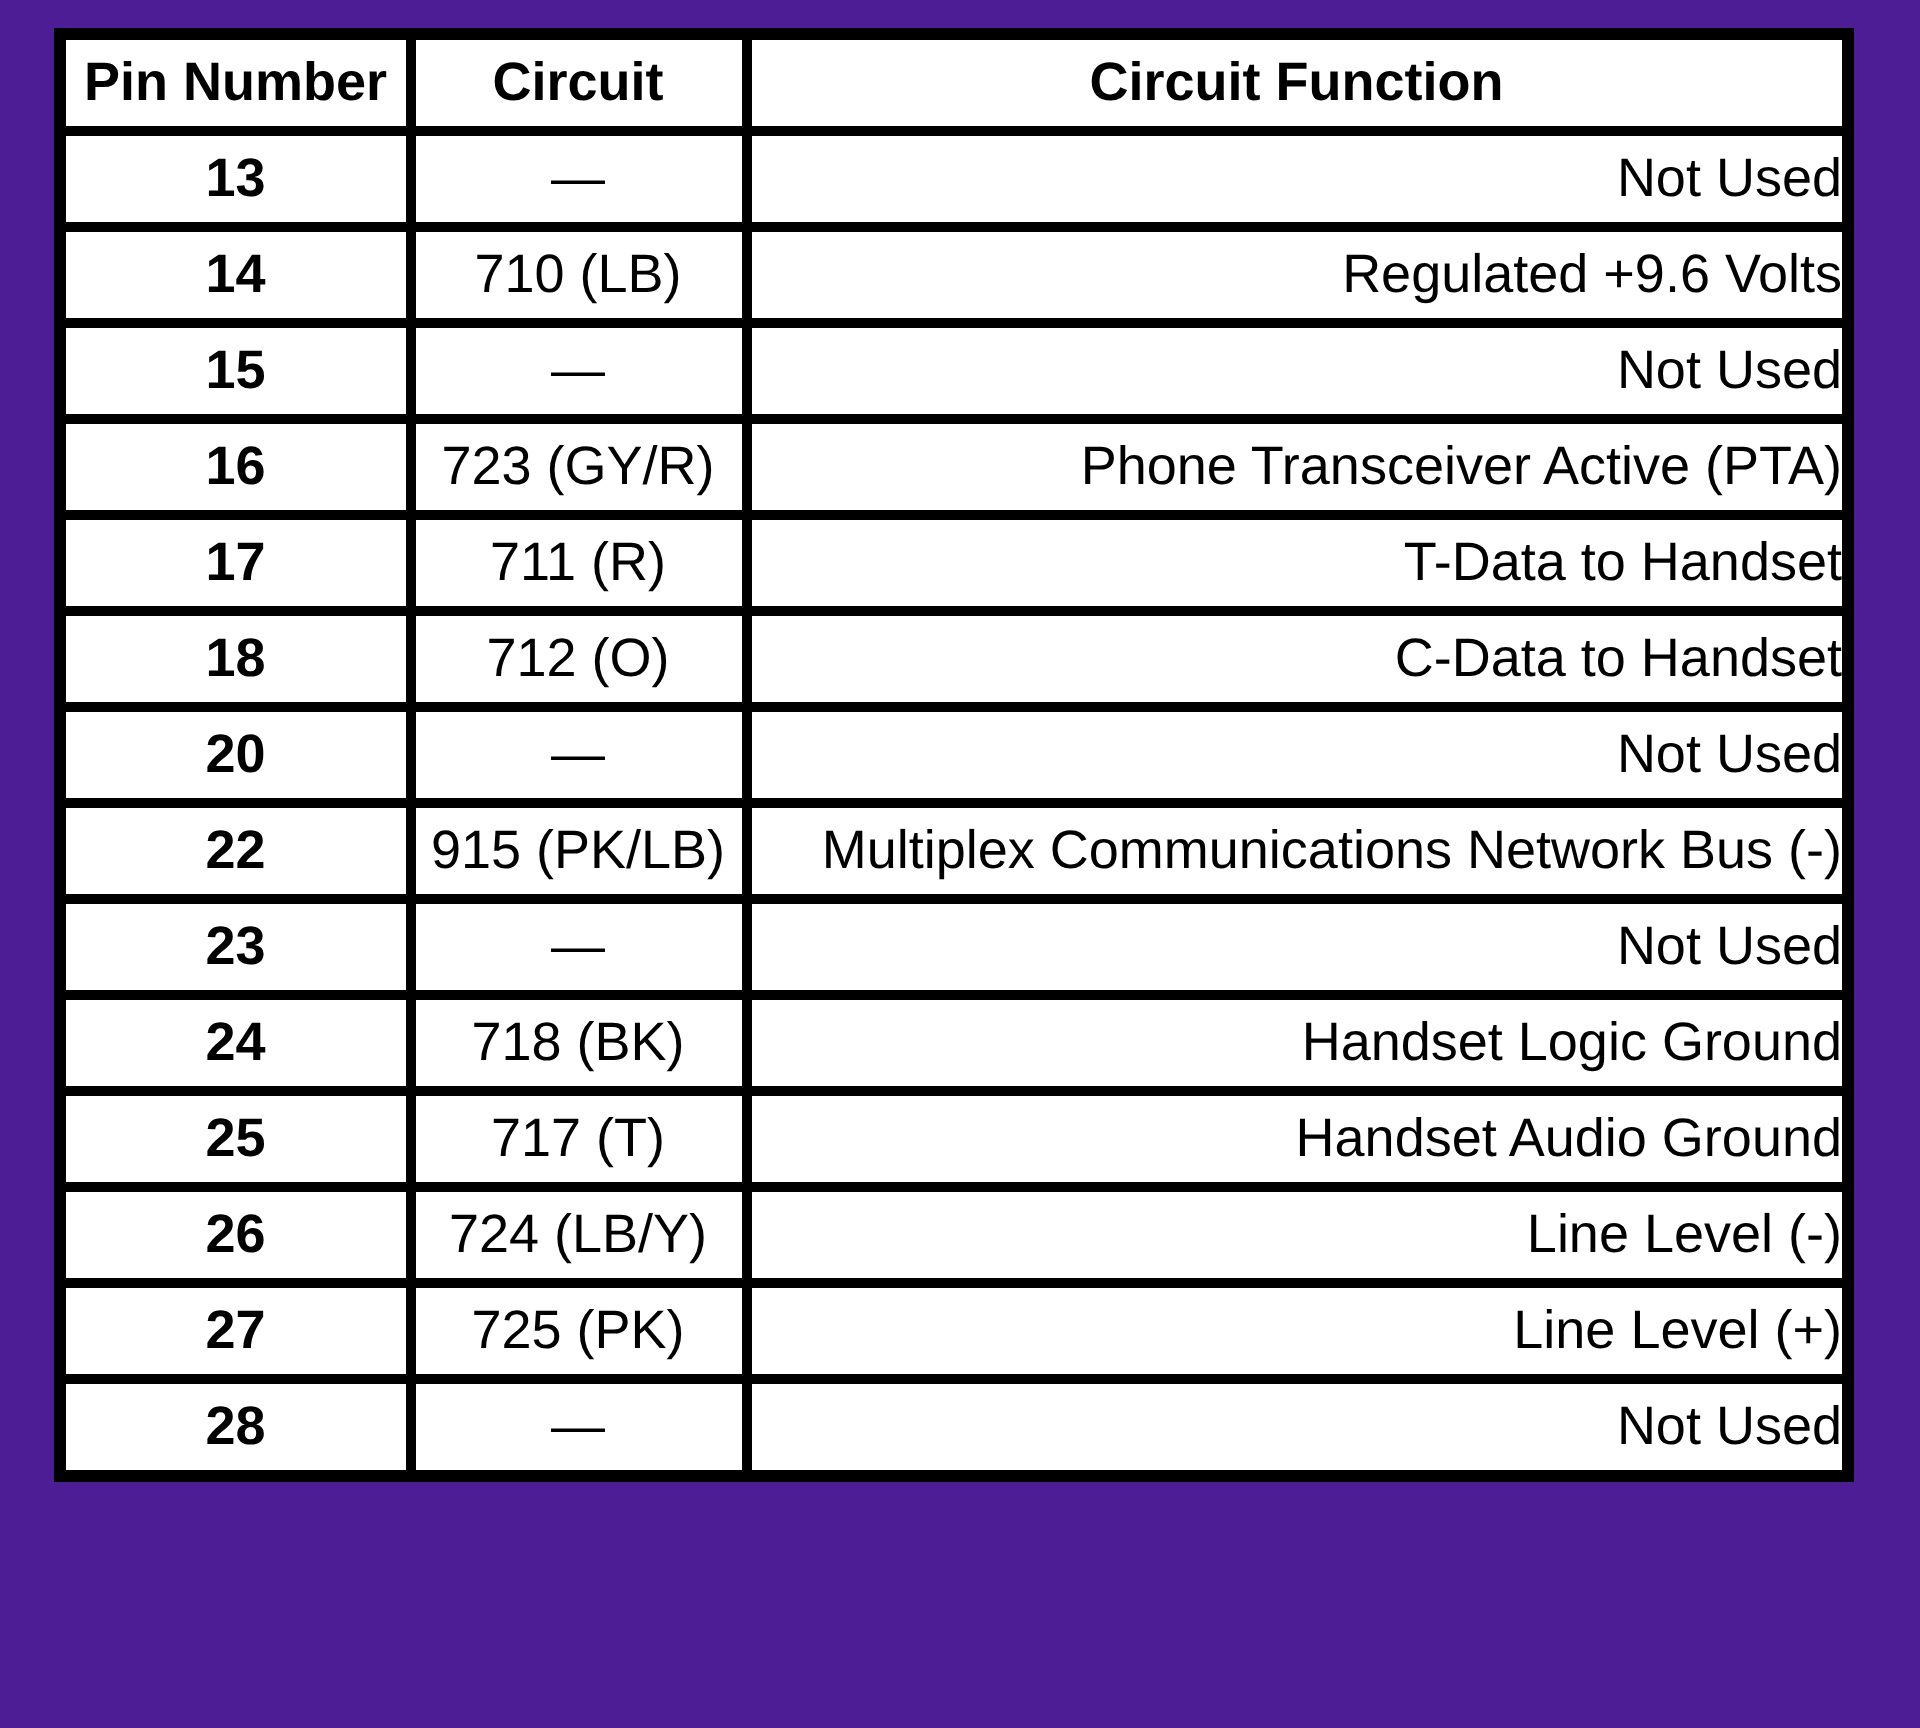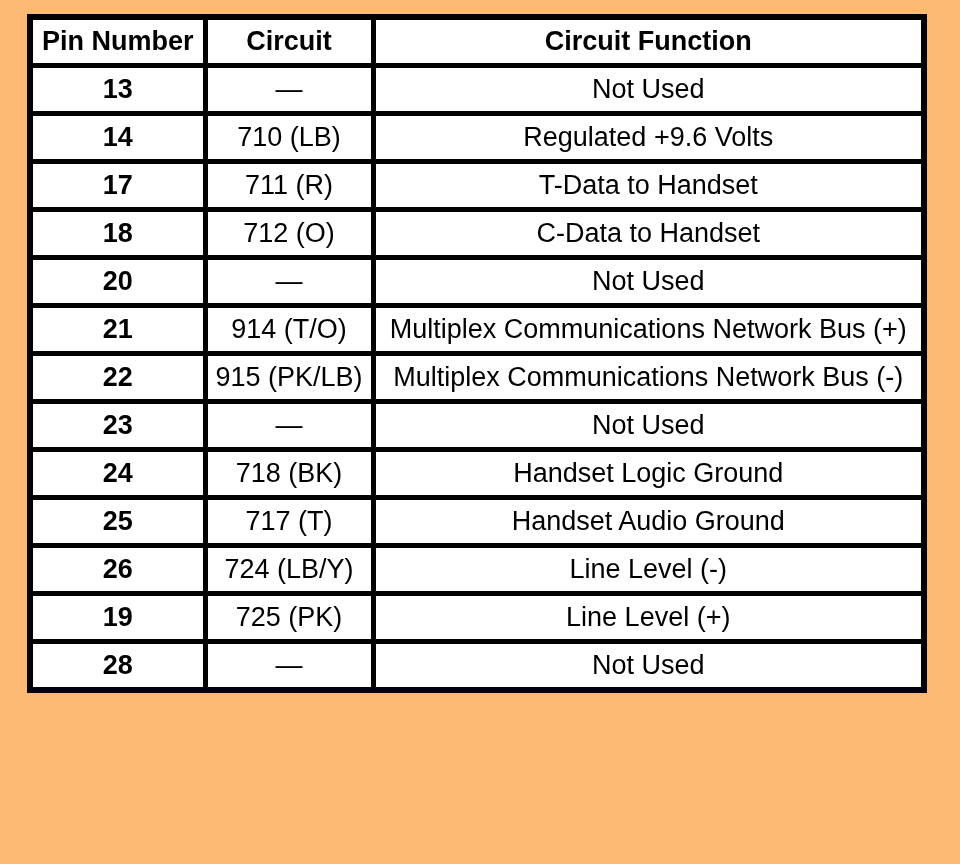--- a/index.html
+++ b/index.html
@@ -4,21 +4,21 @@
 <style>
   html, body {
     margin: 0;
     padding: 0;
     background: #ffffff;
   }
   .page {
     position: relative;
     width: 960px;
     height: 864px;
-    background: #fdba74;
+    background: #4c1d95;
     font-family: "Liberation Sans", sans-serif;
     color: #000000;
   }
   table.pinout {
     position: absolute;
     left: 27px;
     top: 14px;
     width: 894px;
     border-collapse: collapse;
     table-layout: fixed;
@@ -47,21 +47,21 @@
   }
   th.h-pin { text-align: center; }
   td.c-pin {
     text-align: center;
     font-weight: bold;
   }
   td.c-circuit {
     text-align: center;
   }
   td.c-function {
-    text-align: center;
+    text-align: right;
     padding-left: 8px;
   }
 </style>
 </head>
 <body>
 
 <div class="page">
   <table class="pinout">
     <colgroup>
       <col class="col-pin">
@@ -80,38 +80,43 @@
         <td class="c-pin">13</td>
         <td class="c-circuit">—</td>
         <td class="c-function">Not Used</td>
       </tr>
       <tr>
         <td class="c-pin">14</td>
         <td class="c-circuit">710 (LB)</td>
         <td class="c-function">Regulated +9.6 Volts</td>
       </tr>
       <tr>
+        <td class="c-pin">15</td>
+        <td class="c-circuit">—</td>
+        <td class="c-function">Not Used</td>
+      </tr>
+      <tr>
+        <td class="c-pin">16</td>
+        <td class="c-circuit">723 (GY/R)</td>
+        <td class="c-function">Phone Transceiver Active (PTA)</td>
+      </tr>
+      <tr>
         <td class="c-pin">17</td>
         <td class="c-circuit">711 (R)</td>
         <td class="c-function">T-Data to Handset</td>
       </tr>
       <tr>
         <td class="c-pin">18</td>
         <td class="c-circuit">712 (O)</td>
         <td class="c-function">C-Data to Handset</td>
       </tr>
       <tr>
         <td class="c-pin">20</td>
         <td class="c-circuit">—</td>
         <td class="c-function">Not Used</td>
-      </tr>
-      <tr>
-        <td class="c-pin">21</td>
-        <td class="c-circuit">914 (T/O)</td>
-        <td class="c-function">Multiplex Communications Network Bus (+)</td>
       </tr>
       <tr>
         <td class="c-pin">22</td>
         <td class="c-circuit">915 (PK/LB)</td>
         <td class="c-function">Multiplex Communications Network Bus (-)</td>
       </tr>
       <tr>
         <td class="c-pin">23</td>
         <td class="c-circuit">—</td>
         <td class="c-function">Not Used</td>
@@ -125,21 +130,21 @@
         <td class="c-pin">25</td>
         <td class="c-circuit">717 (T)</td>
         <td class="c-function">Handset Audio Ground</td>
       </tr>
       <tr>
         <td class="c-pin">26</td>
         <td class="c-circuit">724 (LB/Y)</td>
         <td class="c-function">Line Level (-)</td>
       </tr>
       <tr>
-        <td class="c-pin">19</td>
+        <td class="c-pin">27</td>
         <td class="c-circuit">725 (PK)</td>
         <td class="c-function">Line Level (+)</td>
       </tr>
       <tr>
         <td class="c-pin">28</td>
         <td class="c-circuit">—</td>
         <td class="c-function">Not Used</td>
       </tr>
     </tbody>
   </table>

